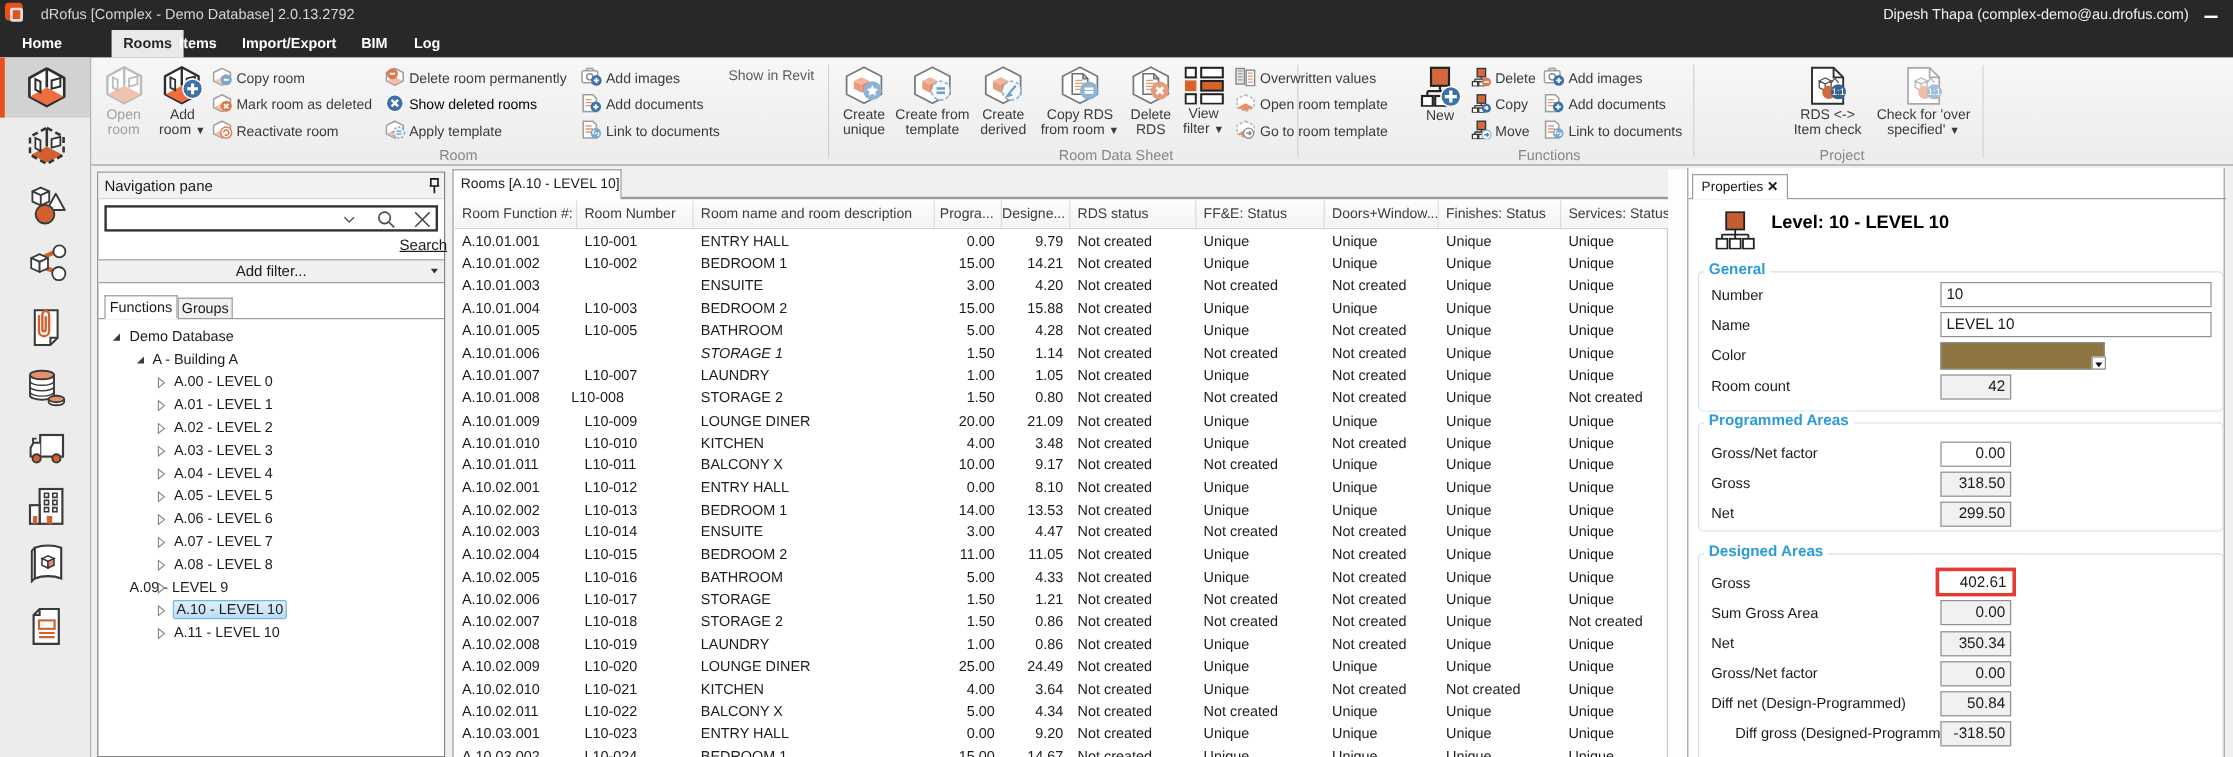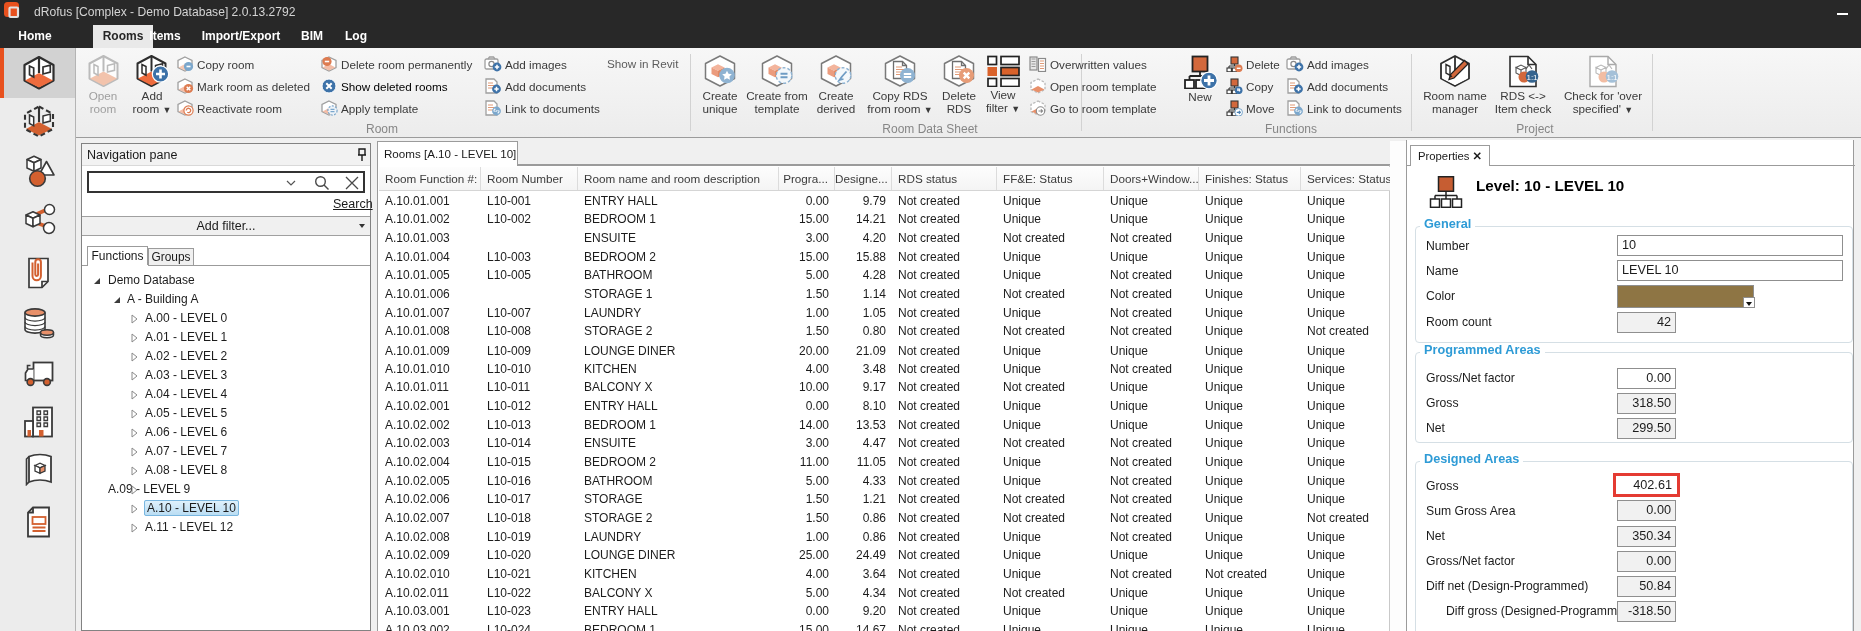--- a/index.html
+++ b/index.html
@@ -56,20 +56,21 @@
 </style>
 </head>
 <body>
 
 <div class="a" id="titlebar">
   <svg class="a" style="left:4px;top:2px" width="17" height="17" viewBox="0 0 17 17">
       <rect x="0" y="0" width="15" height="15" rx="3.5" fill="#e8511e"></rect>
       <rect x="5.5" y="5.5" width="8.5" height="9.5" rx="1" fill="none" stroke="#e2e2e2" stroke-width="2.2"></rect>
     </svg>
   <div class="a" style="left:34px;top:0;height:25px;line-height:25px;color:#d4d4d4;font-size:12.1px;">dRofus [Complex - Demo Database] 2.0.13.2792</div>
+  <div class="a" style="right:37px;top:0;height:25px;line-height:25px;color:#f0f0f0;font-size:12.1px;">Dipesh Thapa (complex-demo@au.drofus.com)</div>
   <div class="a" style="left:1837px;top:13px;width:11px;height:2px;background:#fff;"></div>
 </div>
 
 <div class="a" id="tabrow">
   <div class="wtab" style="left:10px;width:50px;">Home</div>
   <div class="wtab sel" style="left:93px;width:60px;">Rooms</div>
   <div class="wtab" style="left:143px;width:44px;">Items</div>
   <div class="wtab" style="left:197px;width:88px;">Import/Export</div>
   <div class="wtab" style="left:295px;width:34px;">BIM</div>
   <div class="wtab" style="left:339px;width:34px;">Log</div>
@@ -288,30 +289,20 @@
         <circle cx="12.5" cy="11" r="4.4" fill="#3d72a8"></circle>
         <path d="M12.5 8.8 v4.4 M10.3 11 h4.4" stroke="#fff" stroke-width="1.5"></path>
       </svg>Add documents</div>
   <div class="sbtn" style="left:1210px;top:52px;"><svg width="18" height="16" viewBox="0 0 18 16">
         <path d="M2 1 h8 l3 3 v11 h-11 z" fill="#fff" stroke="#9f9f9f" stroke-width="1.3"></path>
         <path d="M4 5 h5 M4 7.5 h6 M4 10 h6" stroke="#e09a77" stroke-width="1.1"></path>
         <circle cx="12.5" cy="11" r="4.4" fill="#7ba7cc"></circle>
         <path d="M10.5 11.6 a1.6 1.6 0 0 1 0-2.3 l1-0.4 M14.5 10.4 a1.6 1.6 0 0 1 0 2.3 l-1 0.4 M11.5 11.5 l2-1" stroke="#fff" stroke-width="1.1" fill="none"></path>
       </svg>Link to documents</div>
 
-  <div class="bigbtn" style="left:1334px;width:90px;top:7px;">
-    <svg width="34" height="33" viewBox="0 0 34 33">
-        <path d="M17 1 L31 8.5 V23.5 L17 31 L3 23.5 V8.5 Z" fill="#fff" stroke="#2e2e2e" stroke-width="1.8" stroke-linejoin="round"></path>
-        <path d="M17 16.5 L30 23.5 L17 30 L4 23.5 Z" fill="#fff"></path>
-        <path d="M17 2 V16.5" stroke="#2e2e2e" stroke-width="1.8"></path>
-        <path d="M8 9.5 v8.5 l4 2.2 v-8.7 z" fill="none" stroke="#2e2e2e" stroke-width="1.4"></path>
-        <path d="M26.5 5.5 l3.5 3.5 -14 14 -5 1.5 1.5 -5 z" fill="#d2683c" stroke="#222" stroke-width="1.3"></path>
-        <path d="M12.5 19.5 l2 2 -3.5 1.5 z" fill="#222"></path>
-      </svg>
-    Room name<br>manager</div>
   <div class="bigbtn" style="left:1402px;width:90px;top:7px;">
     <svg width="34" height="33" viewBox="0 0 34 33">
         <path d="M4 1.5 h18 l8 8 v22 h-26 z" fill="#fff" stroke="#2e2e2e" stroke-width="1.6"></path>
         <path d="M22 1.5 v8 h8" fill="none" stroke="#2e2e2e" stroke-width="1.6"></path>
         <path d="M10 12.5 l5 -2.5 5 2.5 -5 2.5 z M10 12.5 v5.5 l5 2.5 v-5.5 z M15 15 l5 -2.5 v5.5 l-5 2.5 z" fill="#fff" stroke="#555" stroke-width="1.1"></path>
         <path d="M20 14 l3 -4 3 4" fill="none" stroke="#555" stroke-width="1.1"></path>
         <circle cx="18" cy="22" r="5.5" fill="#d2683c"></circle>
         <circle cx="26" cy="21.5" r="6.3" fill="#35648f"></circle>
         <text x="26" y="24.5" font-size="8" fill="#fff" text-anchor="middle" font-family="Liberation Sans">1:1</text>
       </svg>
@@ -461,21 +452,21 @@
         <path d="M1 1 L6 5 L1 9 Z" fill="#fff" stroke="#8a8a8a"></path>
       </svg><span style="margin-left:63px;">A.08 - LEVEL 8</span></div>
   <div class="trow" style="top:335.5px;"><svg class="a" style="left:49px;top:5px;" width="7" height="10" viewBox="0 0 7 10">
         <path d="M1 1 L6 5 L1 9 Z" fill="#fff" stroke="#8a8a8a"></path>
       </svg><span style="margin-left:26px;">A.09 - LEVEL 9</span></div>
   <div class="trow" style="top:354.5px;"><svg class="a" style="left:49px;top:5px;" width="7" height="10" viewBox="0 0 7 10">
         <path d="M1 1 L6 5 L1 9 Z" fill="#fff" stroke="#8a8a8a"></path>
       </svg><span style="margin-left:62px;background:linear-gradient(#dff1fc,#baddf3);border:1px solid #7ab7e0;border-radius:2px;padding:0 2px;">A.10 - LEVEL 10</span></div>
   <div class="trow" style="top:373.5px;"><svg class="a" style="left:49px;top:5px;" width="7" height="10" viewBox="0 0 7 10">
         <path d="M1 1 L6 5 L1 9 Z" fill="#fff" stroke="#8a8a8a"></path>
-      </svg><span style="margin-left:63px;">A.11 - LEVEL 12</span></div>
+      </svg><span style="margin-left:63px;">A.11 - LEVEL 10</span></div>
 </div>
 
 <div class="a" id="tablepanel">
   <div class="a" id="ttab">Rooms [A.10 - LEVEL 10]</div>
   <div class="a" style="left:141px;top:23px;width:872px;height:1px;background:#9b9b9b;"></div>
   <div class="a" style="left:1px;top:24px;width:139px;height:2px;background:#fff;z-index:2;"></div>
   <div class="a" id="tbody">
 <div class="hrow">
 <div class="hcell" style="left:0px;width:102px;">Room Function #:</div>
 <div class="hcell" style="left:102px;width:97px;">Room Number</div>
@@ -542,21 +533,21 @@
 <div class="dc r" style="left:400px;width:56px;">5.00</div>
 <div class="dc r" style="left:456px;width:57px;">4.28</div>
 <div class="dc" style="left:513px;width:105px;">Not created</div>
 <div class="dc" style="left:618px;width:107px;">Unique</div>
 <div class="dc" style="left:725px;width:95px;">Not created</div>
 <div class="dc" style="left:820px;width:102px;">Unique</div>
 <div class="dc" style="left:922px;width:90px;">Unique</div>
 </div>
 <div class="drow" style="top:119.00px;">
 <div class="dc" style="left:0px;width:102px;">A.10.01.006</div>
-<div class="dc" style="left:199px;width:201px;">STORAGE 1</div>
+<div class="dc" style="left:199px;width:201px;font-style:italic;">STORAGE 1</div>
 <div class="dc r" style="left:400px;width:56px;">1.50</div>
 <div class="dc r" style="left:456px;width:57px;">1.14</div>
 <div class="dc" style="left:513px;width:105px;">Not created</div>
 <div class="dc" style="left:618px;width:107px;">Not created</div>
 <div class="dc" style="left:725px;width:95px;">Not created</div>
 <div class="dc" style="left:820px;width:102px;">Unique</div>
 <div class="dc" style="left:922px;width:90px;">Unique</div>
 </div>
 <div class="drow" style="top:137.66px;">
 <div class="dc" style="left:0px;width:102px;">A.10.01.007</div>
@@ -565,21 +556,21 @@
 <div class="dc r" style="left:400px;width:56px;">1.00</div>
 <div class="dc r" style="left:456px;width:57px;">1.05</div>
 <div class="dc" style="left:513px;width:105px;">Not created</div>
 <div class="dc" style="left:618px;width:107px;">Unique</div>
 <div class="dc" style="left:725px;width:95px;">Not created</div>
 <div class="dc" style="left:820px;width:102px;">Unique</div>
 <div class="dc" style="left:922px;width:90px;">Unique</div>
 </div>
 <div class="drow" style="top:156.32px;">
 <div class="dc" style="left:0px;width:102px;">A.10.01.008</div>
-<div class="dc" style="left:102px;width:97px;">L10-008</div>
+<div class="dc" style="left:91px;width:97px;">L10-008</div>
 <div class="dc" style="left:199px;width:201px;">STORAGE 2</div>
 <div class="dc r" style="left:400px;width:56px;">1.50</div>
 <div class="dc r" style="left:456px;width:57px;">0.80</div>
 <div class="dc" style="left:513px;width:105px;">Not created</div>
 <div class="dc" style="left:618px;width:107px;">Not created</div>
 <div class="dc" style="left:725px;width:95px;">Not created</div>
 <div class="dc" style="left:820px;width:102px;">Unique</div>
 <div class="dc" style="left:922px;width:90px;">Not created</div>
 </div>
 <div class="drow" style="top:176px;">

